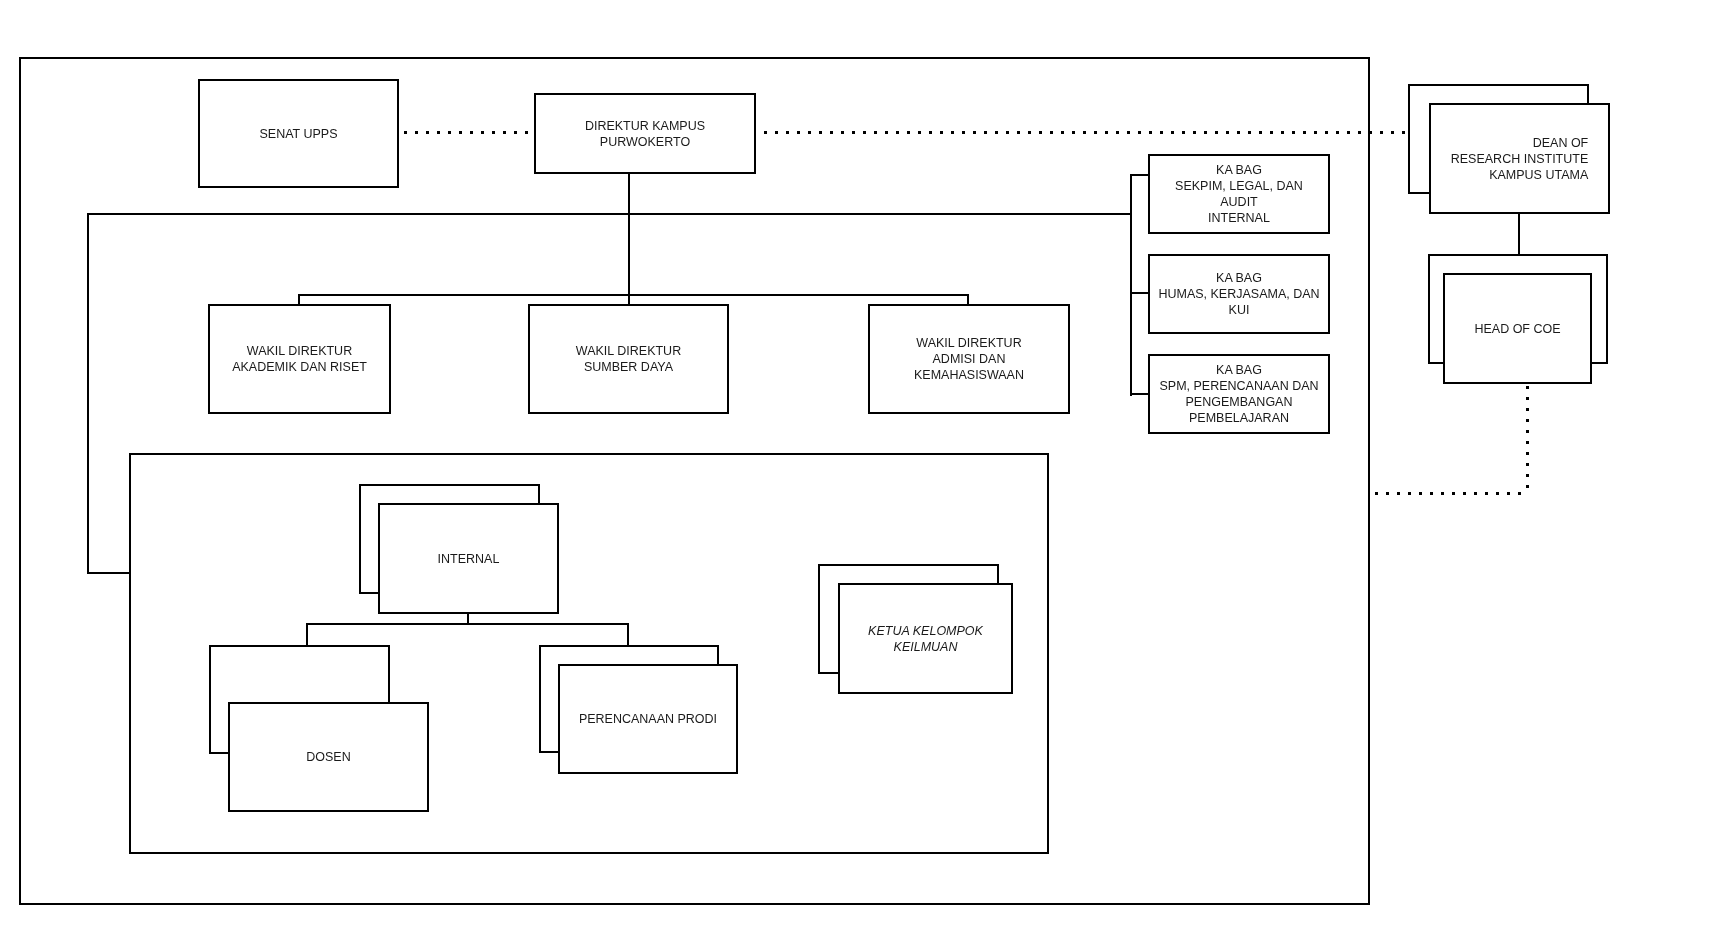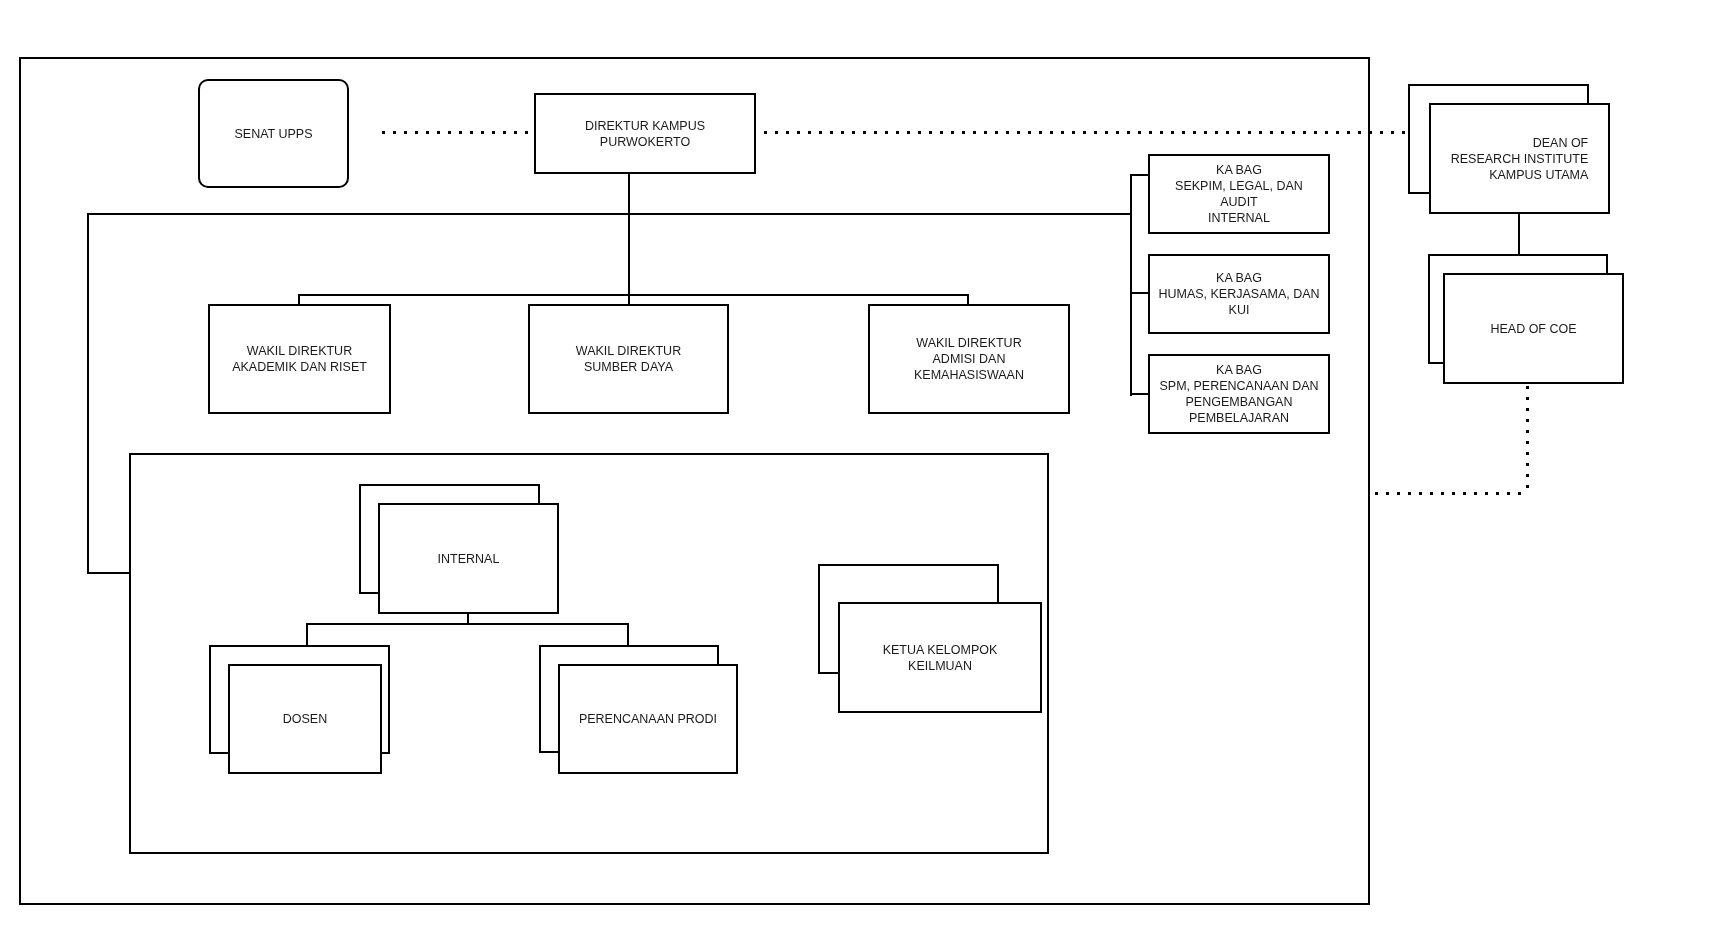--- a/index.html
+++ b/index.html
@@ -88,21 +88,21 @@
   <div class="line" style="left:467px; top:613px; width:2px; height:11px;"></div>
   <div class="line" style="left:306px; top:623px; width:323px; height:2px;"></div>
   <div class="line" style="left:306px; top:623px; width:2px; height:23px;"></div>
   <div class="line" style="left:627px; top:623px; width:2px; height:22px;"></div>
 
   <div class="dotted-h" style="left:382px; top:131px; width:150px;"></div>
   <div class="dotted-h" style="left:731px; top:131px; width:675px;"></div>
   <div class="dotted-v" style="left:1526px; top:386px; height:108px;"></div>
   <div class="dotted-h" style="left:1375px; top:492px; width:154px;"></div>
 
-  <div class="node" style="left:198px; top:79px; width:151px; height:109px;border-radius:10px;">
+  <div class="node" style="left:198px; top:79px; width:201px; height:109px;">
     <span class="lbl">SENAT UPPS</span>
   </div>
   <div class="node" style="left:534px; top:93px; width:222px; height:81px;">
     <span class="lbl">DIREKTUR KAMPUS
 PURWOKERTO</span>
   </div>
   <div class="node" style="left:208px; top:304px; width:183px; height:110px;">
     <span class="lbl">WAKIL DIREKTUR
 AKADEMIK DAN RISET</span>
   </div>
@@ -132,38 +132,38 @@
   </div>
 
   <div class="stack-back" style="left:1408px; top:84px; width:181px; height:110px;"></div>
   <div class="node" style="left:1429px; top:103px; width:181px; height:111px;text-align:right;">
     <span class="lbl">DEAN OF
 RESEARCH INSTITUTE
 KAMPUS UTAMA</span>
   </div>
 
   <div class="stack-back" style="left:1428px; top:254px; width:180px; height:110px;"></div>
-  <div class="node" style="left:1443px; top:273px; width:181px; height:111px;">
+  <div class="node" style="left:1443px; top:273px; width:149px; height:111px;">
     <span class="lbl">HEAD OF COE</span>
   </div>
 
   <div class="stack-back" style="left:359px; top:484px; width:181px; height:110px;"></div>
   <div class="node" style="left:378px; top:503px; width:181px; height:111px;">
     <span class="lbl">INTERNAL</span>
   </div>
 
   <div class="stack-back" style="left:209px; top:645px; width:181px; height:109px;"></div>
-  <div class="node" style="left:228px; top:664px; width:154px; height:110px;">
+  <div class="node" style="left:228px; top:702px; width:201px; height:110px;">
     <span class="lbl">DOSEN</span>
   </div>
 
   <div class="stack-back" style="left:539px; top:645px; width:180px; height:108px;"></div>
   <div class="node" style="left:558px; top:664px; width:180px; height:110px;">
     <span class="lbl">PERENCANAAN PRODI</span>
   </div>
 
   <div class="stack-back" style="left:818px; top:564px; width:181px; height:110px;"></div>
-  <div class="node" style="left:838px; top:602px; width:204px; height:111px;">
+  <div class="node" style="left:838px; top:583px; width:175px; height:111px;font-style:italic;">
     <span class="lbl">KETUA KELOMPOK
 KEILMUAN</span>
   </div>
 
 </div>
 
 </body></html>

